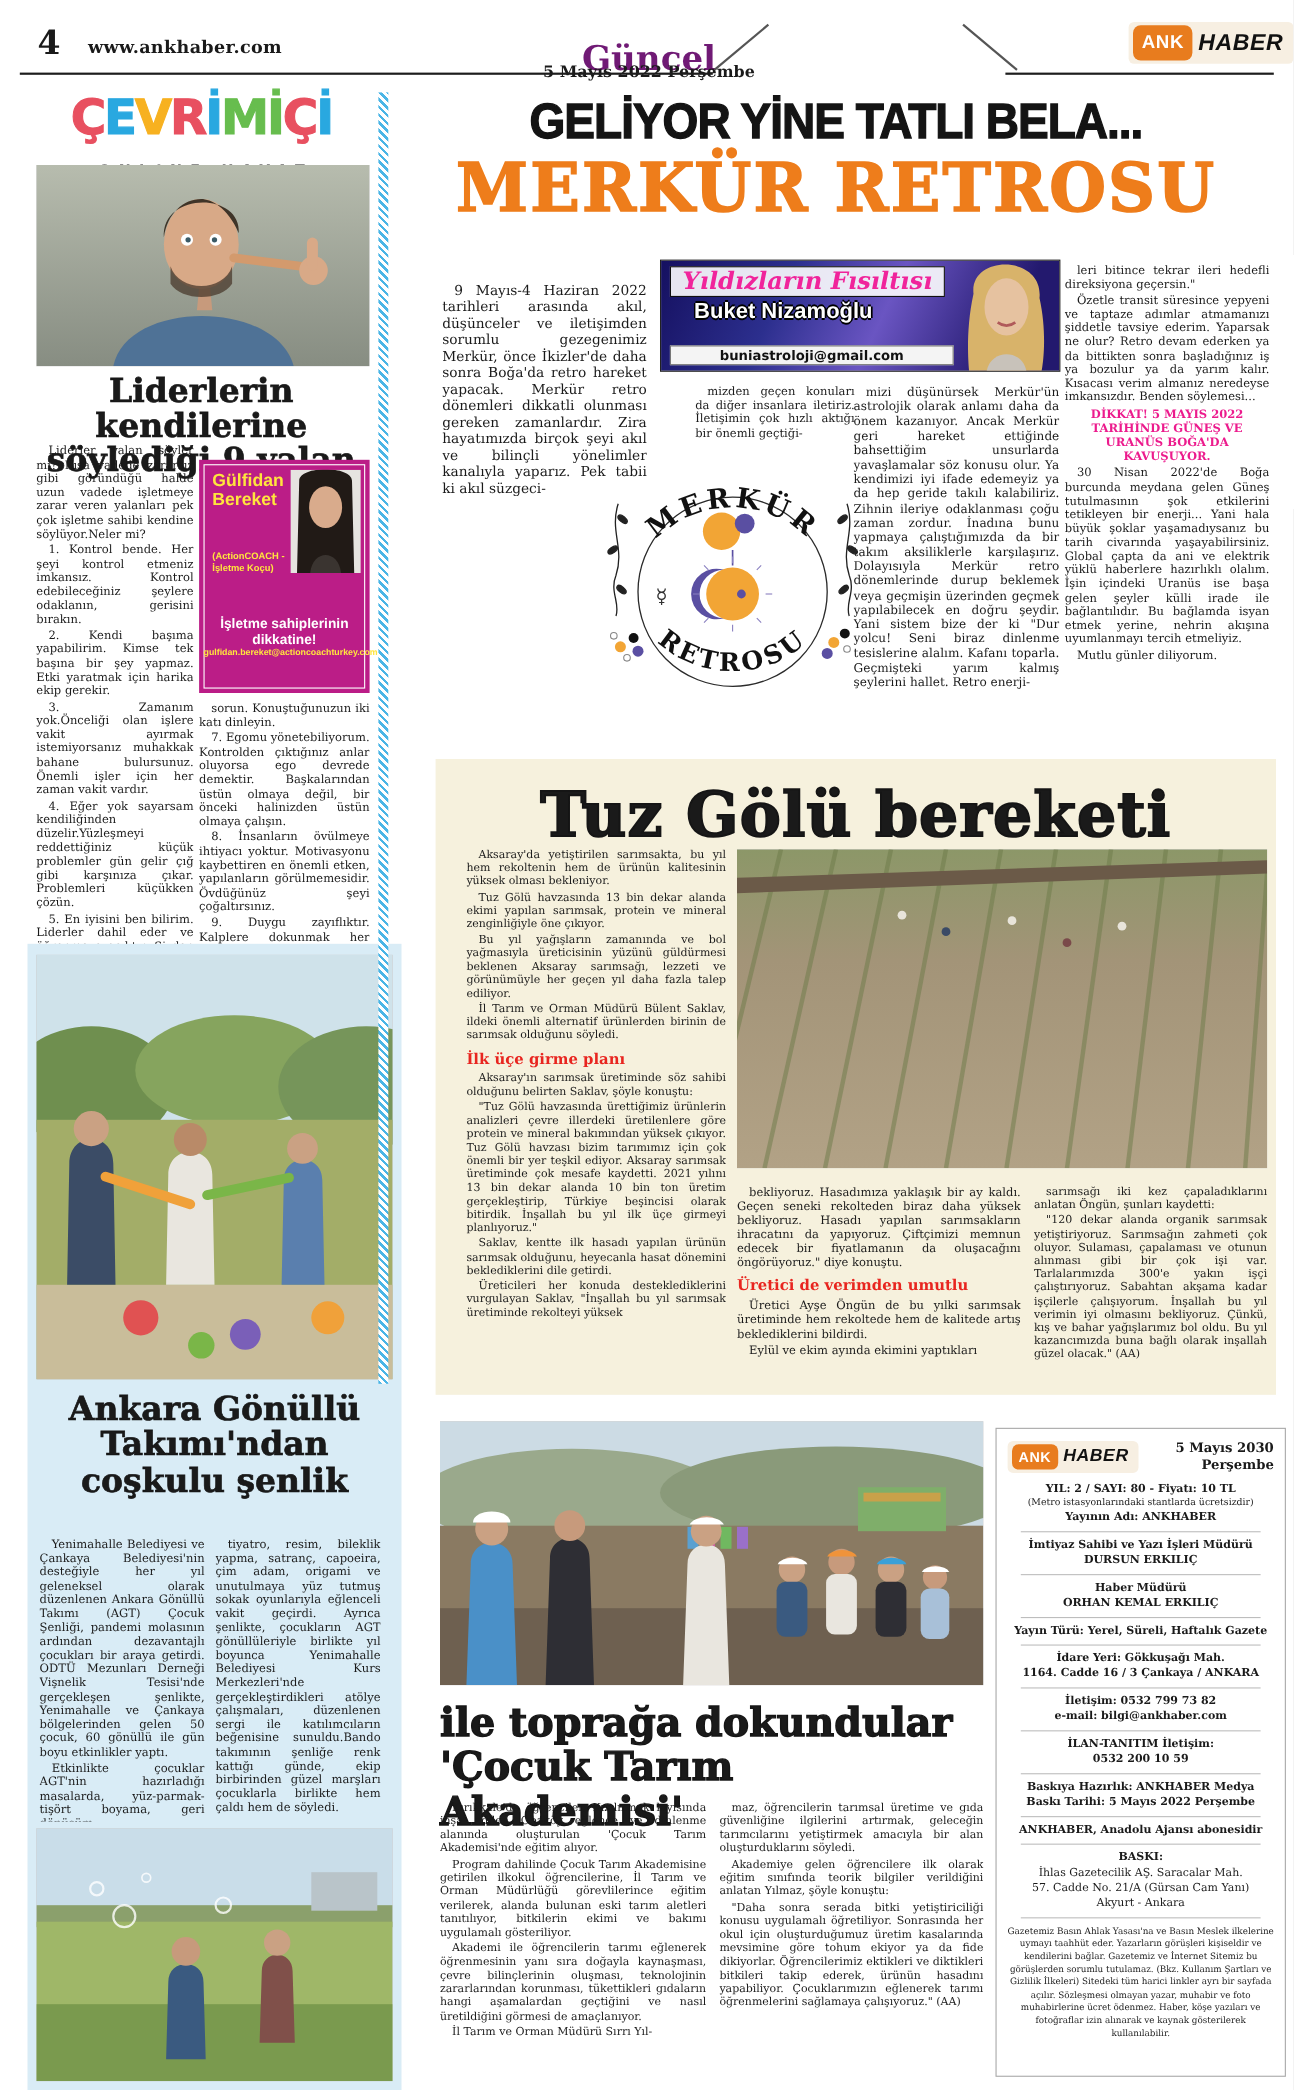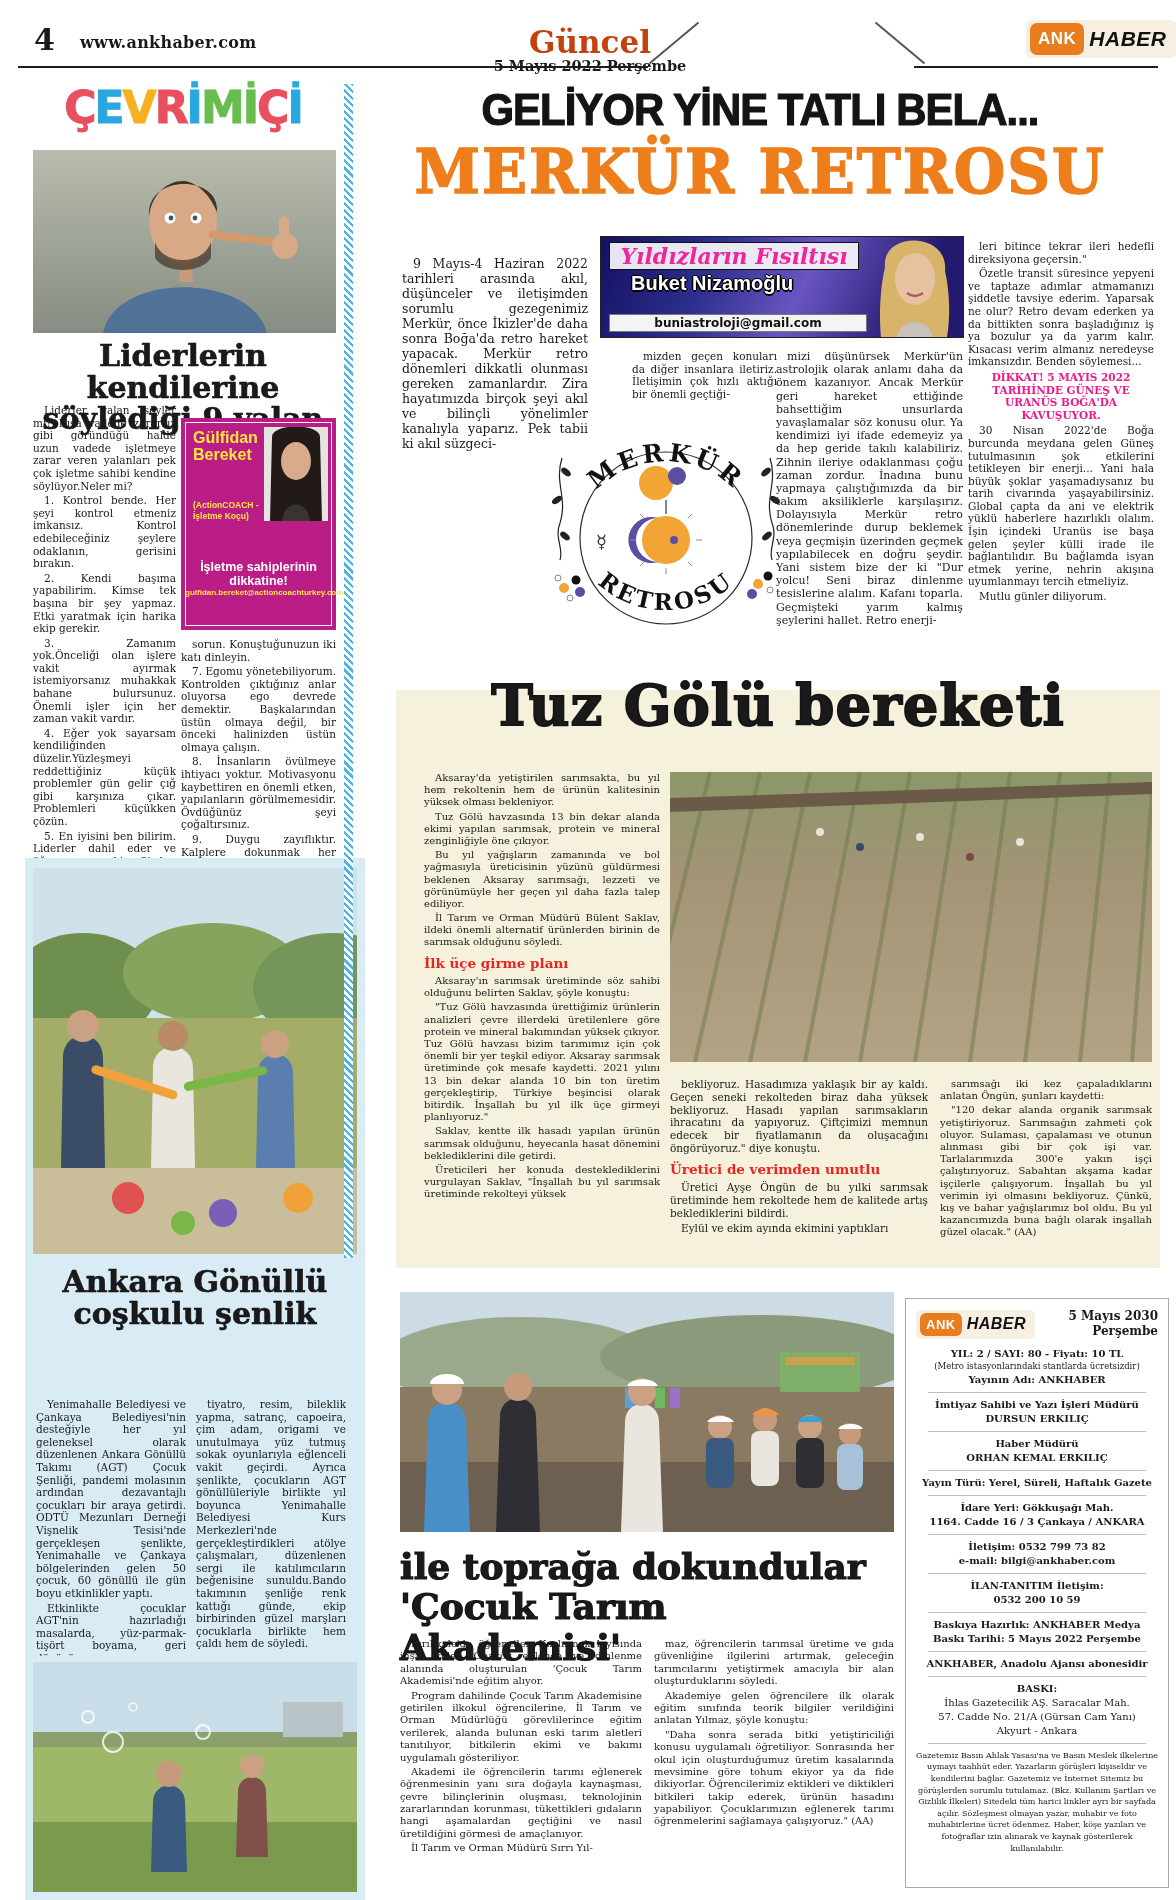--- a/index.html
+++ b/index.html
@@ -7,21 +7,21 @@
         font-family:"DejaVu Serif",serif;color:#1a1a1a;margin:0 auto;}
   .abs{position:absolute;}
   .center{text-align:center;}
   .col{text-align:justify;overflow:hidden;}
   .col p{margin:0 0 2px 0;text-indent:11px;}
   .col p.p-subhead{color:#e8251f;font-weight:bold;text-indent:0;font-size:13.5px;margin:6px 0 4px 0;text-align:left;}
   .col p.p-alert{color:#ec1b8d;font-weight:bold;text-indent:0;text-align:center;margin:3px 0;}
   
   .pagenum{left:34px;top:22px;font-weight:bold;font-size:30px;}
   .website{left:80px;top:33px;font-weight:bold;font-size:16px;letter-spacing:.3px;}
-  .section-title{left:490px;top:24px;width:200px;color:#c2410c;font-weight:bold;font-size:31px;}
+  .section-title{left:490px;top:36px;width:200px;color:#701a75;font-weight:bold;font-size:31px;}
   .issue-date{left:480px;top:57px;width:220px;font-weight:bold;font-size:14.5px;}
   .rule{background:#1d1d1d;height:2px;top:66px;}
   .slash{width:64px;height:2px;background:#555;top:42px;}
   .logo{display:flex;align-items:center;gap:5px;background:#f7efe2;border-radius:5px;padding:3px 9px 3px 4px;}
   .logo .ank{background:#e87c1e;color:#fff;font:bold 17px "Liberation Sans",sans-serif;
              padding:6px 8px;border-radius:7px;letter-spacing:.5px;}
   .logo .haber{font:bold italic 21px "Liberation Sans",sans-serif;color:#111;letter-spacing:.5px;}
   .logo.mini .ank{font-size:13px;padding:4px 6px;border-radius:6px;}
   .logo.mini .haber{font-size:16px;}
   
@@ -58,21 +58,21 @@
              background:linear-gradient(115deg,#151060 0%,#2c2f8e 30%,#6a55c2 55%,#23196e 85%);}
   .astro-title-band{margin:5px 104px 2px 8px;background:rgba(248,248,252,.92);border:1.5px solid #101010;
                     color:#f0249b;font:bold italic 22px "DejaVu Serif",serif;text-align:center;line-height:1.2;}
   .astro-name{margin:1px 100px 0 30px;color:#fff;font:bold 20px "Liberation Sans",sans-serif;text-align:left;
               text-shadow:1.5px 0 0 #000,-1.5px 0 0 #000,0 1.5px 0 #000,0 -1.5px 0 #000;}
   .astro-email-strip{position:absolute;left:8px;bottom:5px;width:248px;background:#f4f4f4;border:1px solid #777;
                      font:bold 12px "DejaVu Sans",sans-serif;color:#111;text-align:center;padding:1px 4px;}
   .astro-photo{position:absolute;right:0;top:0;width:96px;height:100%;}
   
   .cream{left:396px;top:690px;width:764px;height:578px;background:#f6f1dd;}
-  .tuz-head{left:396px;top:672px;width:764px;font-weight:bold;font-size:56px;letter-spacing:1px;
+  .tuz-head{left:396px;top:708px;width:764px;font-weight:bold;font-size:56px;letter-spacing:1px;
             -webkit-text-stroke:1.8px #151515;}
   .tz-col{font-size:10.5px;line-height:1.22;}
   
   .agt-panel{left:25px;top:858px;width:340px;height:1042px;background:#d9ecf6;}
   .agt-head{left:28px;top:1266px;width:334px;font-weight:bold;font-size:30px;line-height:1.08;-webkit-text-stroke:.6px #111;}
   .agt-col{font-size:10.5px;line-height:1.2;}
   
   .cocuk-head{left:400px;top:1546px;width:500px;font-weight:bold;font-size:36px;line-height:1.12;
               -webkit-text-stroke:1.2px #151515;}
   .ck-col{font-size:10px;line-height:1.24;}
@@ -189,20 +189,21 @@
       <rect x="150" y="215" width="85" height="9" rx="4.5" fill="#7ab648" transform="rotate(-12 150 215)"></rect>
       <circle cx="95" cy="330" r="16" fill="#e05252"></circle>
       <circle cx="190" cy="345" r="14" fill="#7a5fb8"></circle>
       <circle cx="265" cy="330" r="15" fill="#f0a13a"></circle>
       <circle cx="150" cy="355" r="12" fill="#7ab648"></circle>
     </svg>
   </div>
 
   <div class="abs agt-head center">
     <div>Ankara Gönüllü</div>
+    <div>Takımı'ndan</div>
     <div>coşkulu şenlik</div>
   </div>
 
   <div class="abs col agt-col" style="left:36px;top:1398px;width:150px;height:258px;">
       <p>Yenimahalle Belediyesi ve Çankaya Belediyesi'nin desteğiyle her yıl geleneksel olarak düzenlenen Ankara Gönüllü Takımı (AGT) Çocuk Şenliği, pandemi molasının ardından dezavantajlı çocukları bir araya getirdi. ODTÜ Mezunları Derneği Vişnelik Tesisi'nde gerçekleşen şenlikte, Yenimahalle ve Çankaya bölgelerinden gelen 50 çocuk, 60 gönüllü ile gün boyu etkinlikler yaptı.</p>
       <p>Etkinlikte çocuklar AGT'nin hazırladığı masalarda, yüz-parmak-tişört boyama, geri dönüşüm,</p>
     </div>
   <div class="abs col agt-col" style="left:196px;top:1398px;width:150px;height:258px;">
       <p>tiyatro, resim, bileklik yapma, satranç, capoeira, çim adam, origami ve unutulmaya yüz tutmuş sokak oyunlarıyla eğlenceli vakit geçirdi. Ayrıca şenlikte, çocukların AGT gönüllüleriyle birlikte yıl boyunca Yenimahalle Belediyesi Kurs Merkezleri'nde gerçekleştirdikleri atölye çalışmaları, düzenlenen sergi ile katılımcıların beğenisine sunuldu.Bando takımının şenliğe renk kattığı günde, ekip birbirinden güzel marşları çocuklarla birlikte hem çaldı hem de söyledi.</p>
     </div>

